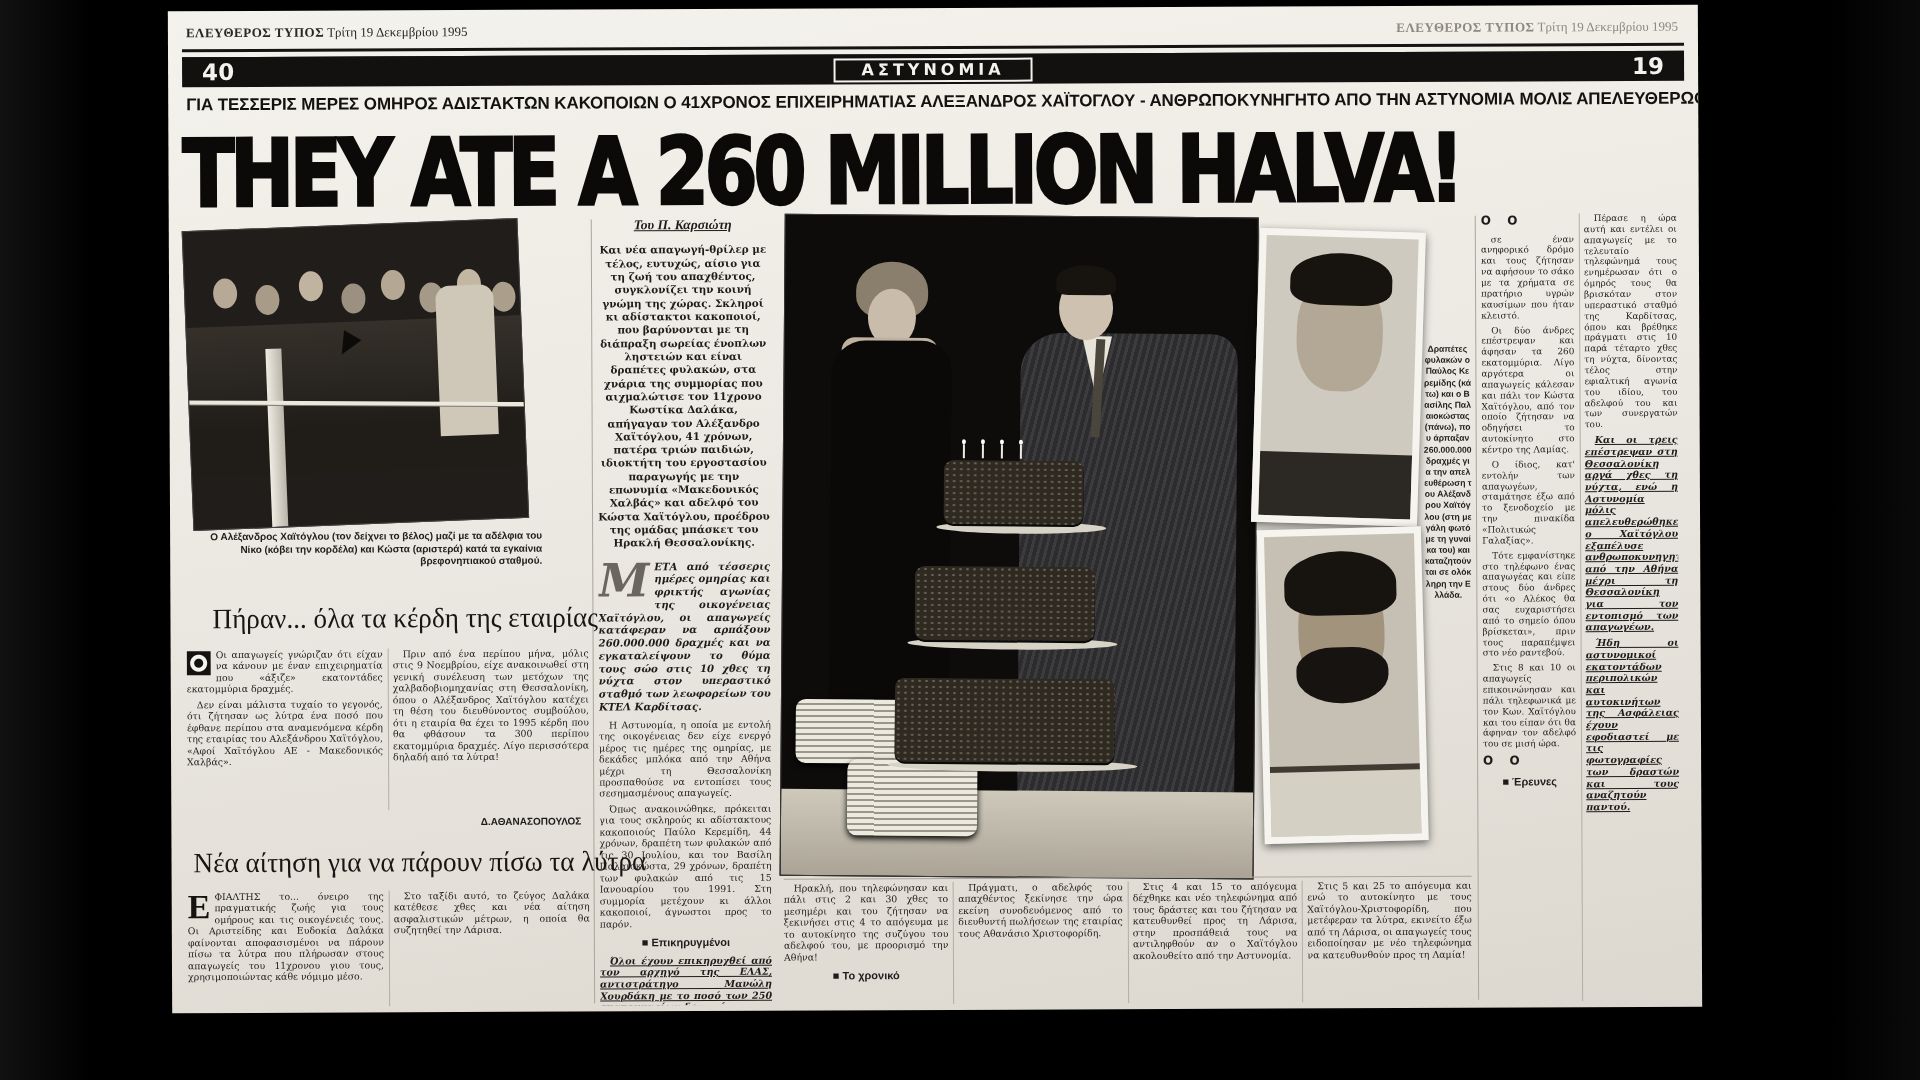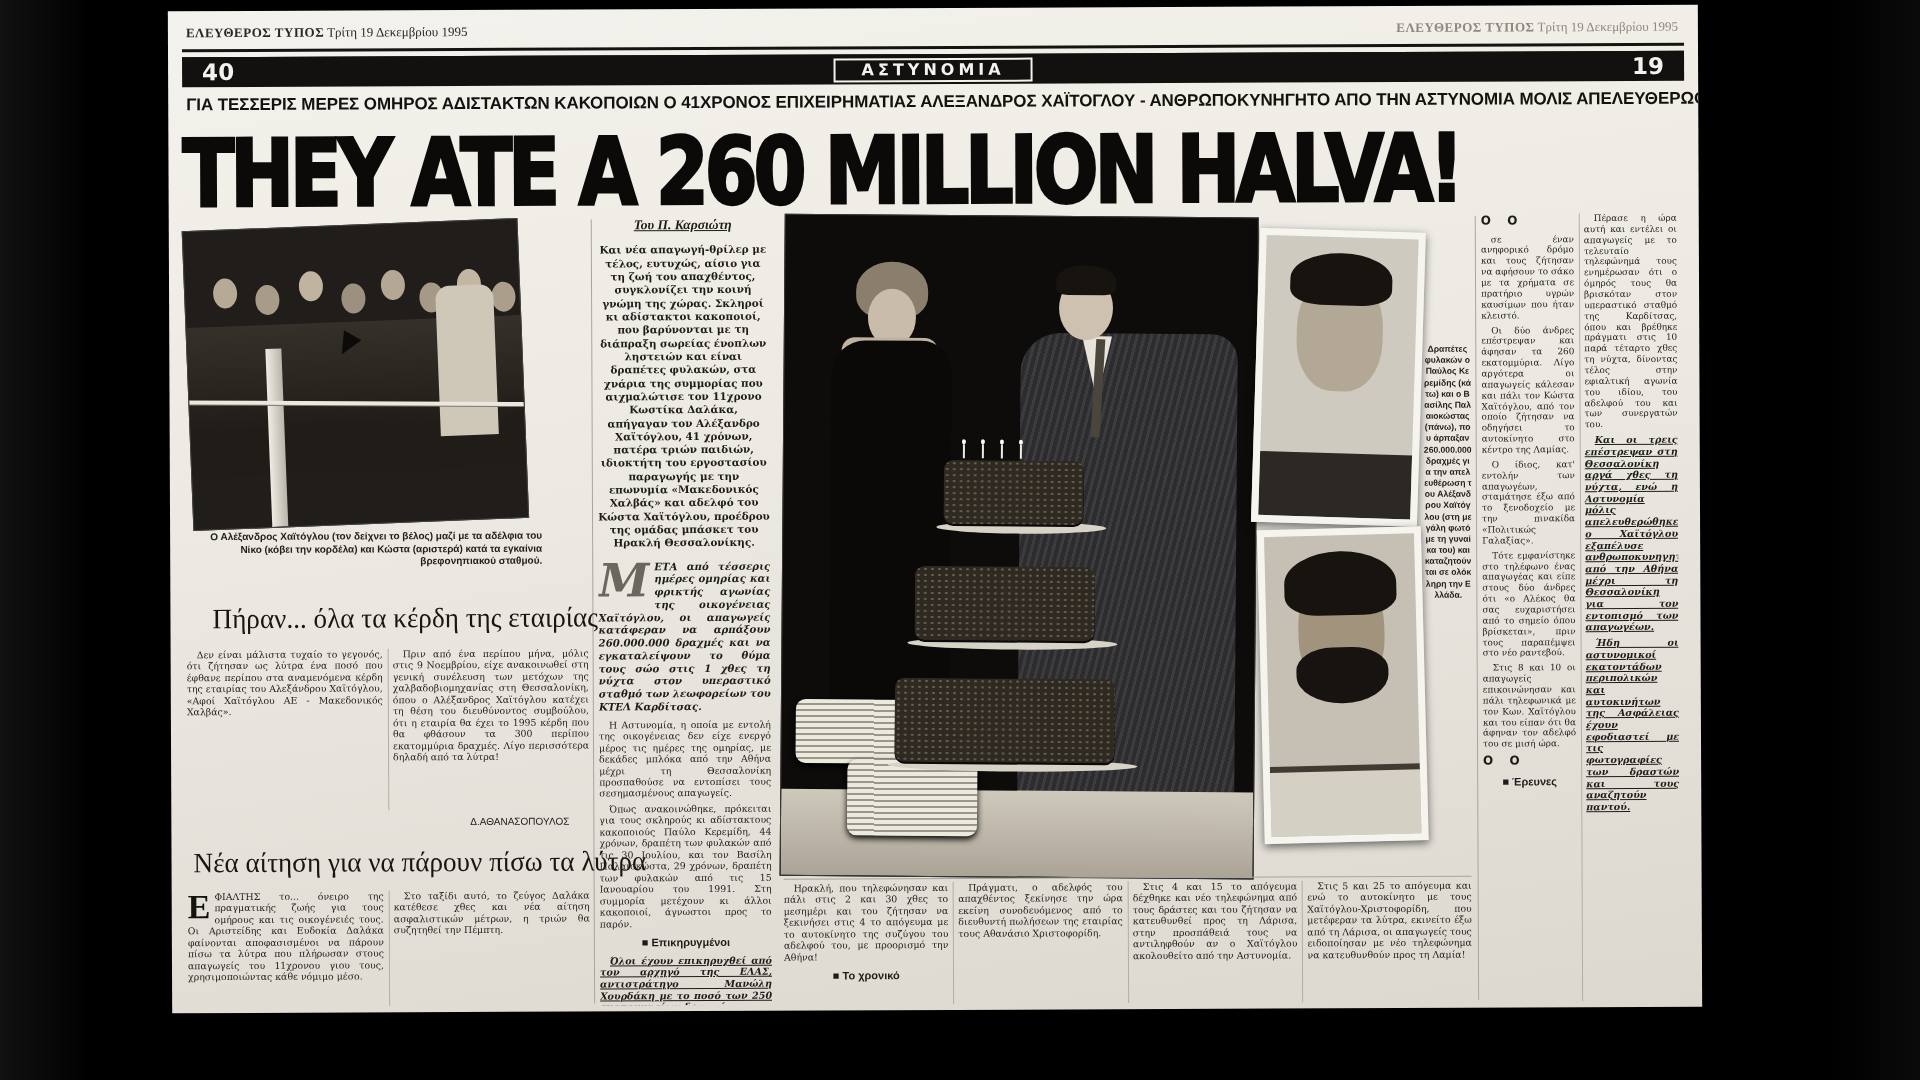--- a/index.html
+++ b/index.html
@@ -52,21 +52,21 @@
     border-right:10px solid transparent;border-top:22px solid #0c0b09;transform:rotate(32deg);}
   .caption{position:absolute;left:2px;top:312px;width:354px;font-family:"Liberation Sans",sans-serif;
     font-weight:bold;font-size:10px;line-height:1.25;text-align:right;color:#23201c;}
   .greek-head{font-family:"Liberation Serif",serif;font-size:28px;color:#181512;white-space:nowrap;
     transform:scaleX(.97);transform-origin:left;}
   .gh1{position:absolute;left:26px;top:384px;}
   .gh2{position:absolute;left:6px;top:628px;}
   .cols{column-gap:10px;column-rule:1px solid #b3aea3;column-fill:auto;overflow:hidden;}
   .left-body{position:absolute;left:0;top:430px;width:402px;height:162px;columns:2;}
   .left-body2{position:absolute;left:0;top:672px;width:402px;height:116px;columns:2;}
-  .signature{position:absolute;right:20px;top:598px;font-family:"Liberation Sans",sans-serif;font-weight:normal;font-size:10px;}
+  .signature{position:absolute;right:8px;top:598px;font-family:"Liberation Sans",sans-serif;font-weight:bold;font-size:10px;}
   .dropcap-ring{float:left;width:24px;height:24px;margin:2px 5px 0 0;
     background:radial-gradient(circle at 50% 50%,#15130f 0 4px,#f6f4ee 5px 8px,#15130f 9px);}
   .dropcap-e{float:left;font-family:"Liberation Serif",serif;font-weight:bold;font-size:34px;line-height:.8;
     margin:2px 4px 0 0;color:#15130f;}
   
   .mid-col{position:absolute;left:428px;top:208px;width:172px;height:788px;overflow:hidden;}
   .byline{font-family:"Liberation Serif",serif;font-weight:bold;font-style:italic;font-size:13.5px;
     text-decoration:underline;text-align:center;margin-bottom:10px;}
   .intro{font-weight:bold;font-size:10.4px;line-height:1.28;text-align:center;margin-bottom:10px;}
   .dropcap-m{float:left;font-family:"DejaVu Serif",serif;font-weight:bold;font-size:46px;line-height:.78;
@@ -153,34 +153,35 @@
         <div class="crowd-heads"></div>
         <div class="crowd-bodies"></div>
         <div class="coat-figure"></div>
         <div class="pillar"></div>
         <div class="ribbon-line"></div>
         <div class="arrow-down-icon"></div>
       </div>
       <div class="caption">Ο Αλέξανδρος Χαϊτόγλου (τον δείχνει το βέλος) μαζί με τα αδέλφια του Νίκο (κόβει την κορδέλα) και Κώστα (αριστερά) κατά τα εγκαίνια βρεφονηπιακού σταθμού.</div>
       <div class="greek-head gh1">Πήραν... όλα τα κέρδη της εταιρίας</div>
       <div class="left-body body-txt cols">
+        <p style="text-indent:0"><span class="dropcap-ring"></span><span>Οι απαγωγείς γνώριζαν ότι είχαν να κάνουν με έναν επιχειρηματία που «άξιζε» εκατοντάδες εκατομμύρια δραχμές.</span></p>
         <p>Δεν είναι μάλιστα τυχαίο το γεγονός, ότι ζήτησαν ως λύτρα ένα ποσό που έφθανε περίπου στα αναμενόμενα κέρδη της εταιρίας του Αλεξάνδρου Χαϊτόγλου, «Αφοί Χαϊτόγλου ΑΕ - Μακεδονικός Χαλβάς».</p><p>Πριν από ένα περίπου μήνα, μόλις στις 9 Νοεμβρίου, είχε ανακοινωθεί στη γενική συνέλευση των μετόχων της χαλβαδοβιομηχανίας στη Θεσσαλονίκη, όπου ο Αλέξανδρος Χαϊτόγλου κατέχει τη θέση του διευθύνοντος συμβούλου, ότι η εταιρία θα έχει το 1995 κέρδη που θα φθάσουν τα 300 περίπου εκατομμύρια δραχμές. Λίγο περισσότερα δηλαδή από τα λύτρα!</p><span></span>
       </div>
       <div class="signature">Δ.ΑΘΑΝΑΣΟΠΟΥΛΟΣ</div>
       <div class="greek-head gh2">Νέα αίτηση για να πάρουν πίσω τα λύτρα</div>
       <div class="left-body2 body-txt cols">
         <p style="text-indent:0"><span class="dropcap-e">Ε</span><span>ΦΙΑΛΤΗΣ το... όνειρο της πραγματικής ζωής για τους ομήρους και τις οικογένειές τους. Οι Αριστείδης και Ευδοκία Δαλάκα φαίνονται αποφασισμένοι να πάρουν πίσω τα λύτρα που πλήρωσαν στους απαγωγείς του 11χρονου γιου τους, χρησιμοποιώντας κάθε νόμιμο μέσο.</span></p>
-        <p>Στο ταξίδι αυτό, το ζεύγος Δαλάκα κατέθεσε χθες και νέα αίτηση ασφαλιστικών μέτρων, η τριών θα συζητηθεί την Πέμπτη.</p><span></span>
+        <p>Στο ταξίδι αυτό, το ζεύγος Δαλάκα κατέθεσε χθες και νέα αίτηση ασφαλιστικών μέτρων, η οποία θα συζητηθεί την Λάρισα.</p><span></span>
       </div>
     </div>
 
     <div class="mid-col body-txt">
       <div class="byline">Του Π. Καρσιώτη</div>
       <div class="intro">Και νέα απαγωγή-θρίλερ με τέλος, ευτυχώς, αίσιο για τη ζωή του απαχθέντος, συγκλονίζει την κοινή γνώμη της χώρας. Σκληροί κι αδίστακτοι κακοποιοί, που βαρύνονται με τη διάπραξη σωρείας ένοπλων ληστειών και είναι δραπέτες φυλακών, στα χνάρια της συμμορίας που αιχμαλώτισε τον 11χρονο Κωστίκα Δαλάκα, απήγαγαν τον Αλέξανδρο Χαϊτόγλου, 41 χρόνων, πατέρα τριών παιδιών, ιδιοκτήτη του εργοστασίου παραγωγής με την επωνυμία «Μακεδονικός Χαλβάς» και αδελφό του Κώστα Χαϊτόγλου, προέδρου της ομάδας μπάσκετ του Ηρακλή Θεσσαλονίκης.</div>
-      <p class="lead-open"><span class="dropcap-m">Μ</span><span>ΕΤΑ από τέσσερις ημέρες ομηρίας και φρικτής αγωνίας της οικογένειας Χαϊτόγλου, οι απαγωγείς κατάφεραν να αρπάξουν 260.000.000 δραχμές και να εγκαταλείψουν το θύμα τους σώο στις 1 χθες τη νύχτα στον υπεραστικό σταθμό των λεωφορείων του ΚΤΕΛ Καρδίτσας.</span></p>
+      <p class="lead-open"><span class="dropcap-m">Μ</span><span>ΕΤΑ από τέσσερις ημέρες ομηρίας και φρικτής αγωνίας της οικογένειας Χαϊτόγλου, οι απαγωγείς κατάφεραν να αρπάξουν 260.000.000 δραχμές και να εγκαταλείψουν το θύμα τους σώο στις 10 χθες τη νύχτα στον υπεραστικό σταθμό των λεωφορείων του ΚΤΕΛ Καρδίτσας.</span></p>
       <p>Η Αστυνομία, η οποία με εντολή της οικογένειας δεν είχε ενεργό μέρος τις ημέρες της ομηρίας, με δεκάδες μπλόκα από την Αθήνα μέχρι τη Θεσσαλονίκη προσπαθούσε να εντοπίσει τους σεσημασμένους απαγωγείς.</p><p>Όπως ανακοινώθηκε, πρόκειται για τους σκληρούς κι αδίστακτους κακοποιούς Παύλο Κερεμίδη, 44 χρόνων, δραπέτη των φυλακών από τις 30 Ιουλίου, και τον Βασίλη Παλαιοκώστα, 29 χρόνων, δραπέτη των φυλακών από τις 15 Ιανουαρίου του 1991. Στη συμμορία μετέχουν κι άλλοι κακοποιοί, άγνωστοι προς το παρόν.</p><p class="subhead">■ Επικηρυγμένοι</p><p class="lead">Όλοι έχουν επικηρυχθεί από τον αρχηγό της ΕΛΑΣ, αντιστράτηγο Μανώλη Χουρδάκη με το ποσό των 250 εκατομμυρίων δραχμών.</p><span></span>
     </div>
 
     <div class="photo-main">
       <div class="woman-hair"></div>
       <div class="woman-face"></div>
       <div class="woman-shoulder"></div>
       <div class="woman-body"></div>
       <div class="man-body"></div>
       <div class="man-shirt"></div>

